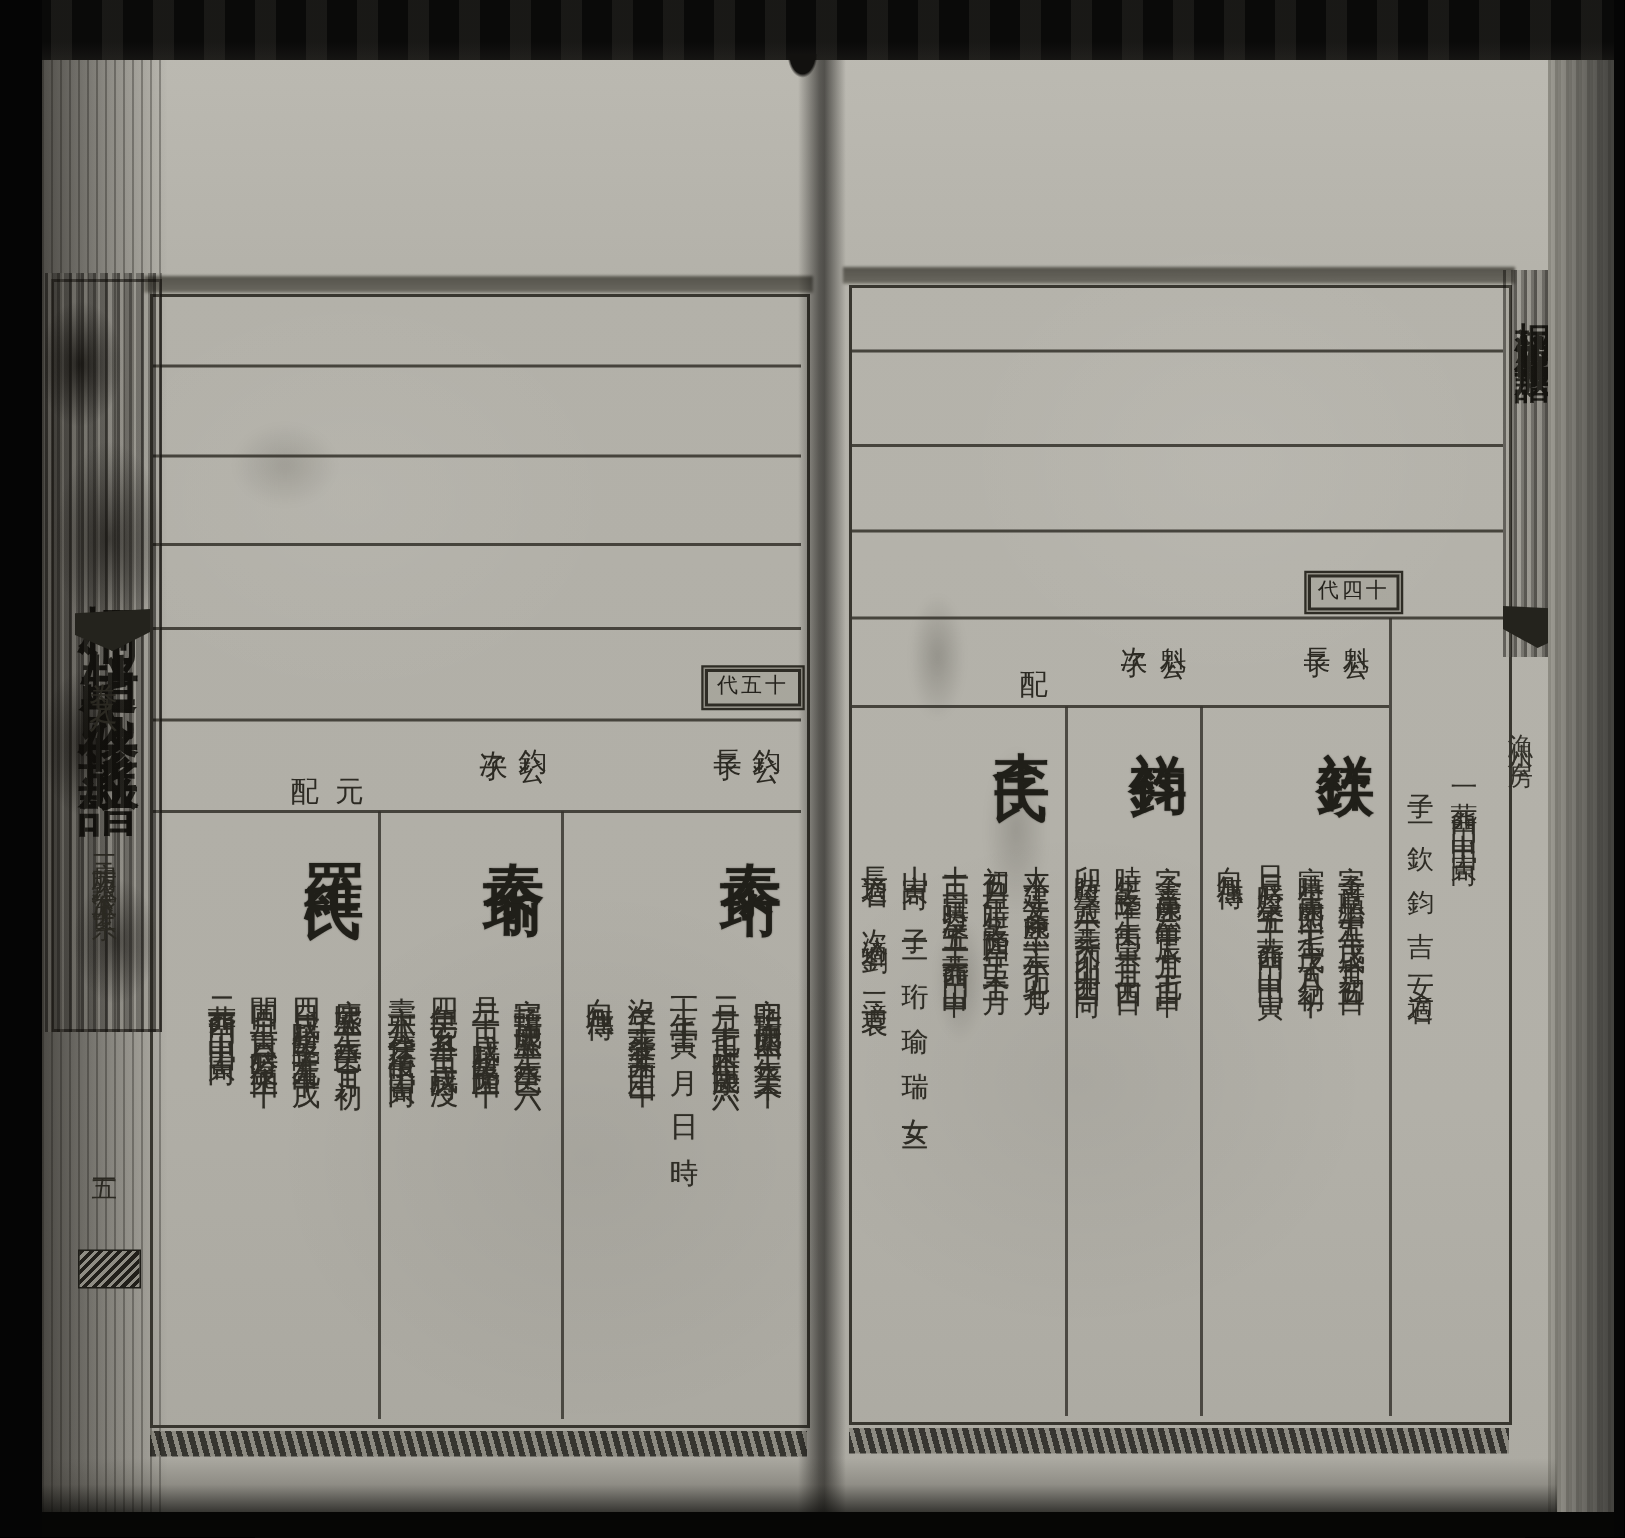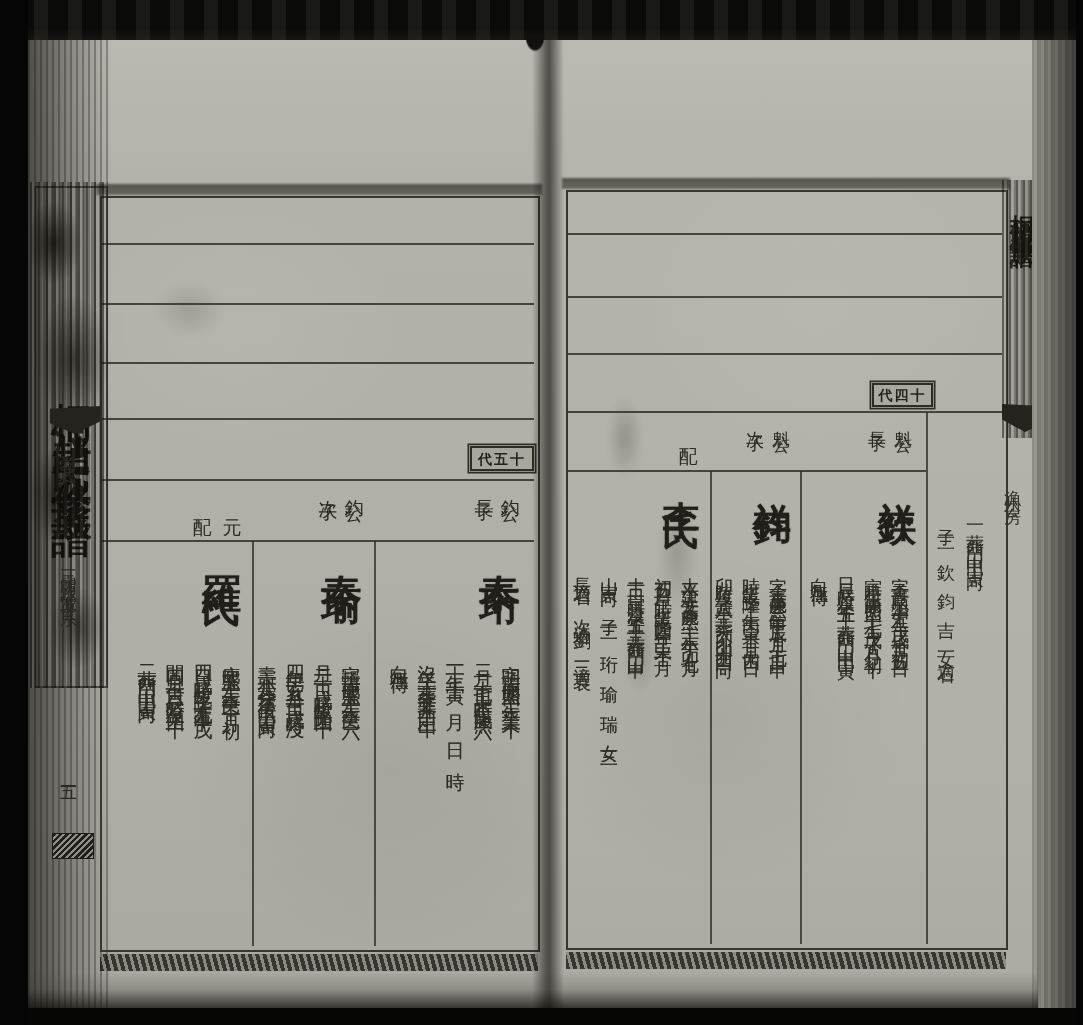--- a/index.html
+++ b/index.html
@@ -52,22 +52,22 @@
   #frame-left{left:100px;top:196px;width:436px;height:752px;}
   #frame-right{left:566px;top:190px;width:438px;height:756px;}
   .hline{height:2px;background:rgba(50,48,41,.85);}
   .vline{width:2px;background:rgba(50,48,41,.8);}
   .thickband{height:17px;background:
       repeating-linear-gradient(75deg,rgba(25,24,20,.8) 0 4px,rgba(110,108,98,.5) 4px 7px);
       filter:blur(.4px);}
 
   
   .genbox{border:2px solid #2e2c25;box-shadow:0 0 0 1px #8f8d84,0 0 0 2.5px #2e2c25;
-    background:rgba(150,148,138,.35);display:flex;align-items:flex-end;justify-content:center;
-    font-weight:bold;font-size:14px;color:#24221c;letter-spacing:2px;}
+    background:rgba(150,148,138,.35);display:flex;align-items:flex-start;justify-content:center;
+    font-weight:normal;font-size:14px;color:#24221c;letter-spacing:2px;}
 
   
   .relation{font-size:19px;letter-spacing:4px;line-height:26px;color:#2c2a23;}
   .big-name{font-size:40px;letter-spacing:10px;font-weight:bold;color:#201f19;
     text-shadow:0 0 1px rgba(30,28,22,.65);}
   .rt .big-name{font-size:38px;letter-spacing:8px;}
   .detail{font-size:19px;letter-spacing:5px;line-height:28px;color:#2e2c25;
     text-shadow:0 0 .5px rgba(40,38,30,.6);}
   .rt .detail{font-size:18px;letter-spacing:6px;line-height:27px;}
   #carryover-text{font-size:18px;letter-spacing:5.5px;line-height:29px;color:#2e2c25;}

